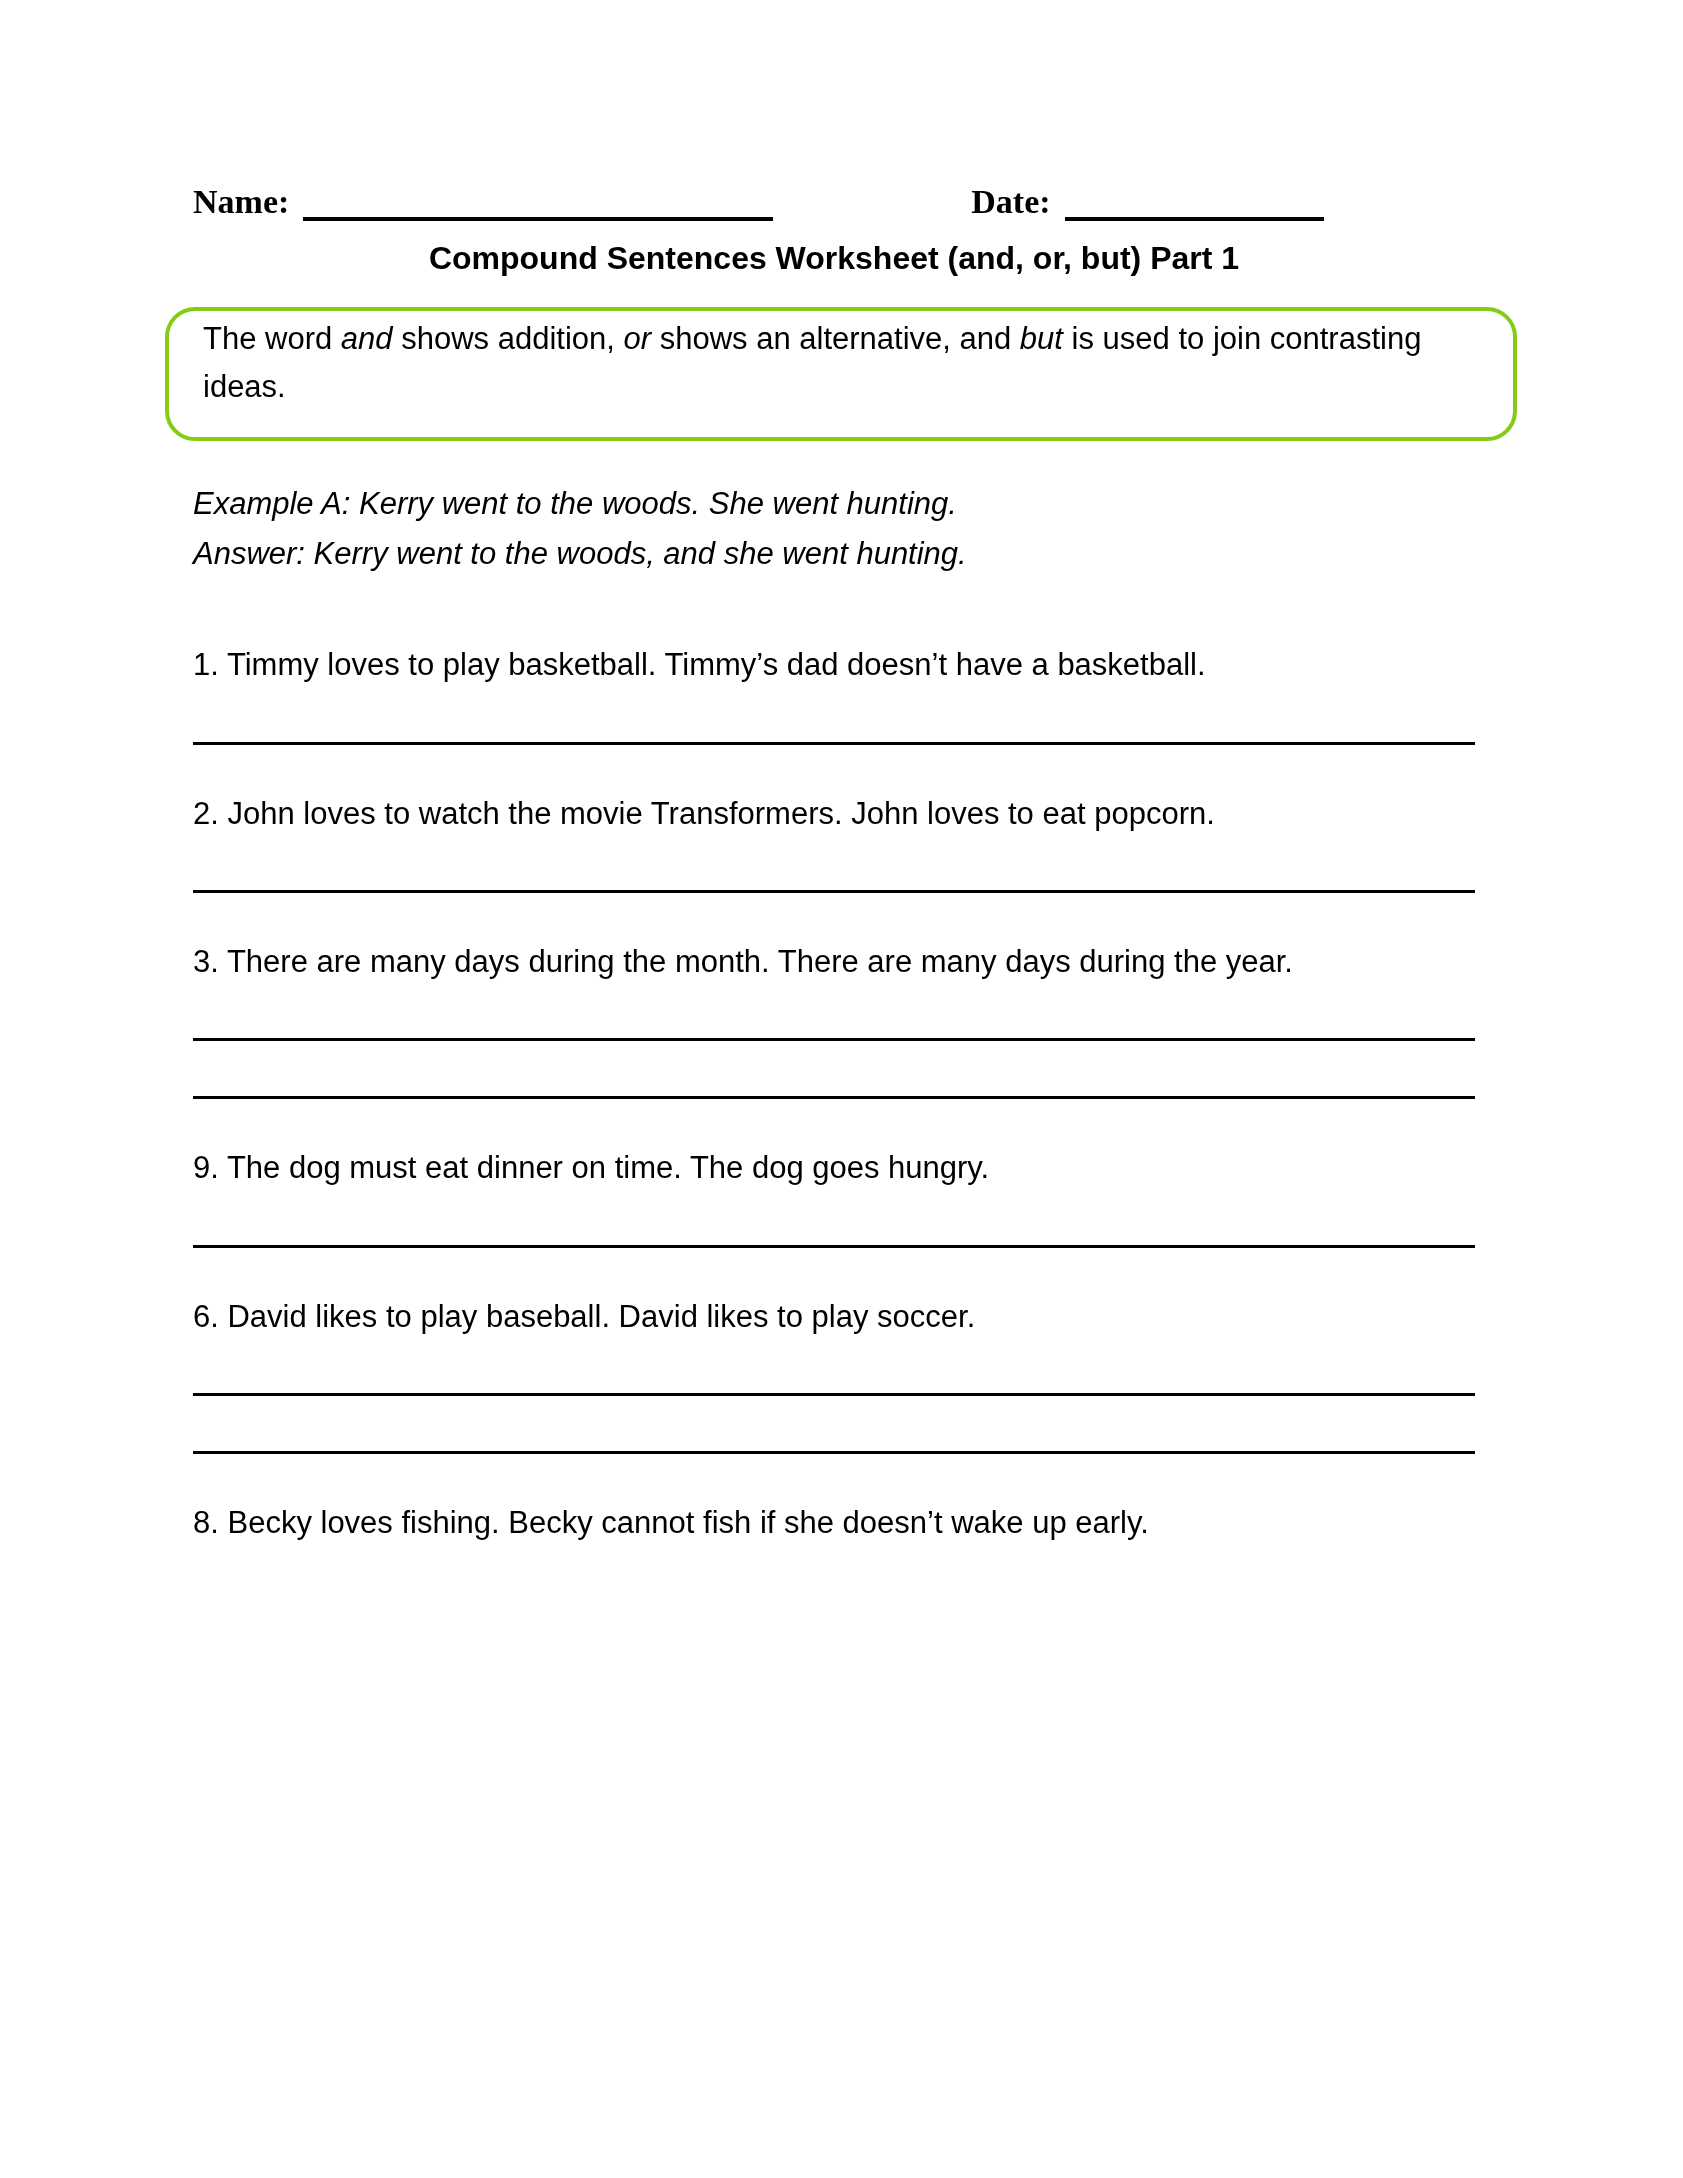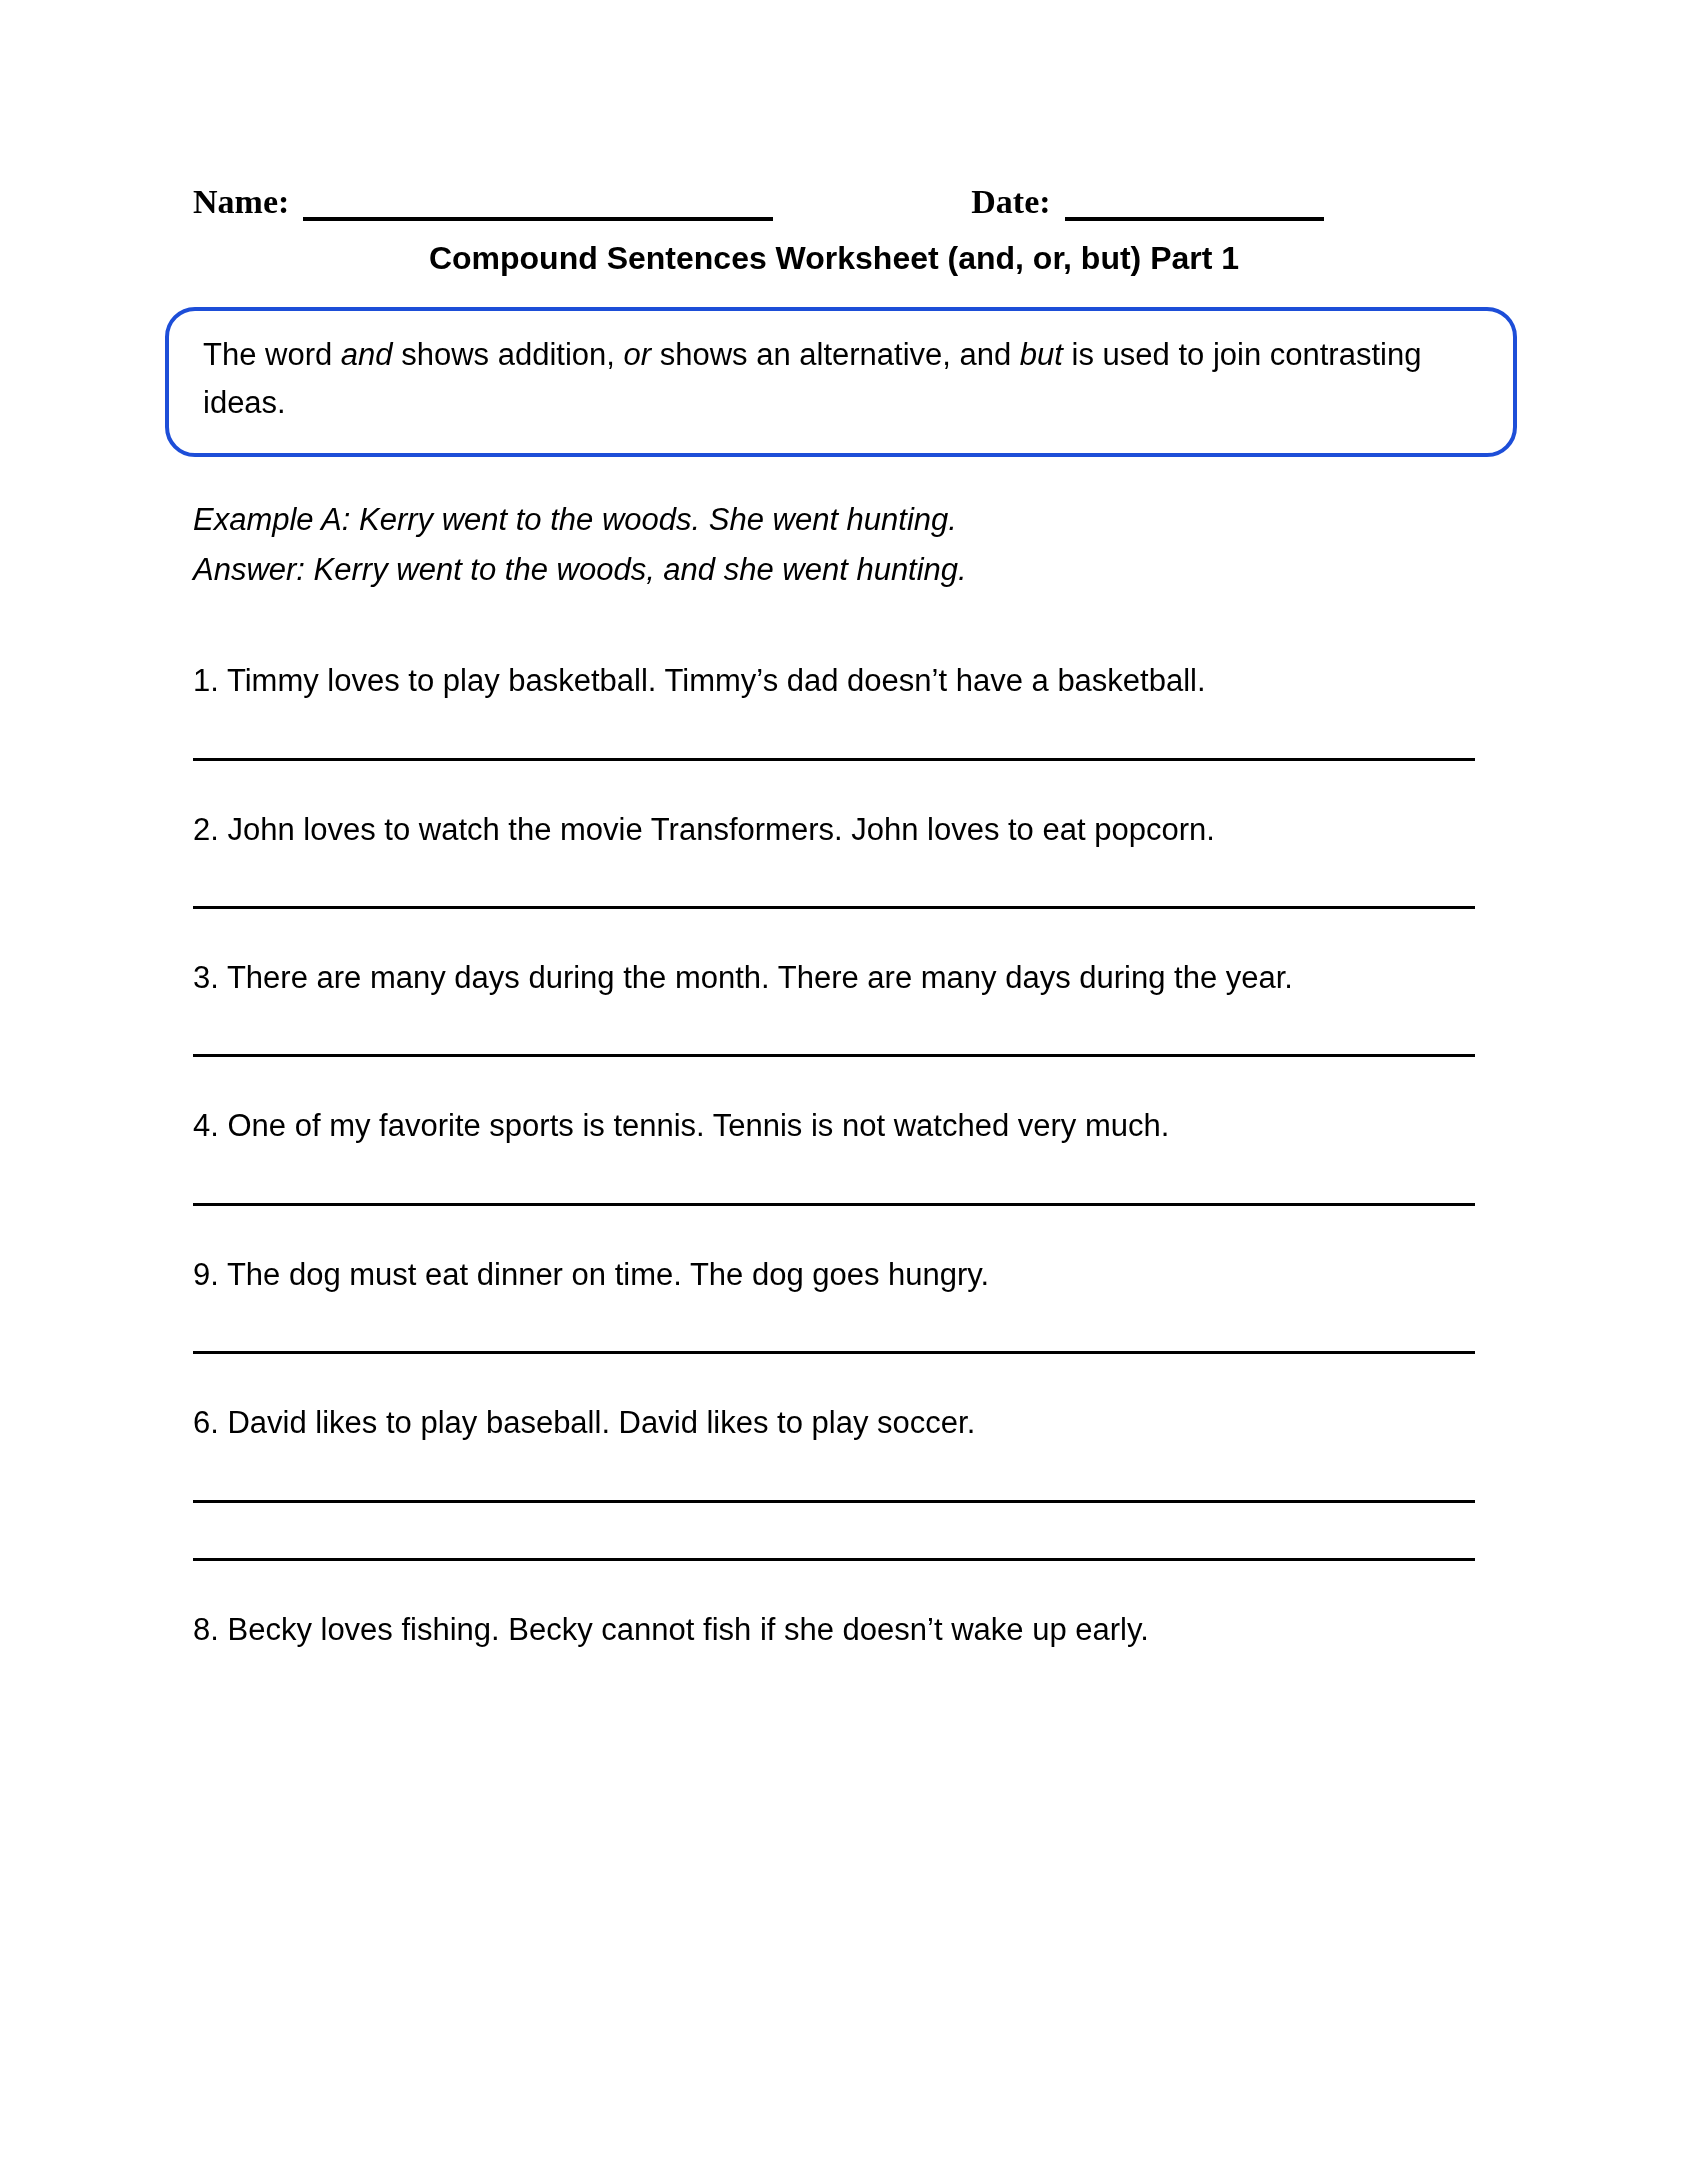--- a/index.html
+++ b/index.html
@@ -40,23 +40,23 @@
     text-align: center;
     font-weight: 700;
     font-size: 32px;
   }
 
   
   .note-box {
     margin-top: 30px;
     margin-left: -28px;
     margin-right: -42px;
-    border: 4px solid #1d4ed8;
+    border: 4px solid #84cc16;
     border-radius: 30px;
-    padding: 20px 34px 26px 34px;
+    padding: 4px 34px 26px 34px;
   }
   .note-text {
     font-size: 31px;
     line-height: 1.55;
   }
   .it { font-style: italic; }
 
   
   .directions {
     margin-top: 42px;
@@ -115,21 +115,20 @@
   <div>
     <p class="q-text first">1. Timmy loves to play basketball. Timmy’s dad doesn’t have a basketball.</p>
     <div class="q-line"></div>
 
     <p class="q-text">2. John loves to watch the movie Transformers. John loves to eat popcorn.</p>
     <div class="q-line"></div>
 
     <p class="q-text">3. There are many days during the month. There are many days during the year.</p>
     <div class="q-line"></div>
 
-    <p class="q-text">4. One of my favorite sports is tennis. Tennis is not watched very much.</p>
     <div class="q-line"></div>
 
     <p class="q-text">9. The dog must eat dinner on time. The dog goes hungry.</p>
     <div class="q-line"></div>
 
     <p class="q-text">6. David likes to play baseball. David likes to play soccer.</p>
     <div class="q-line"></div>
 
     <div class="q-line"></div>
 

